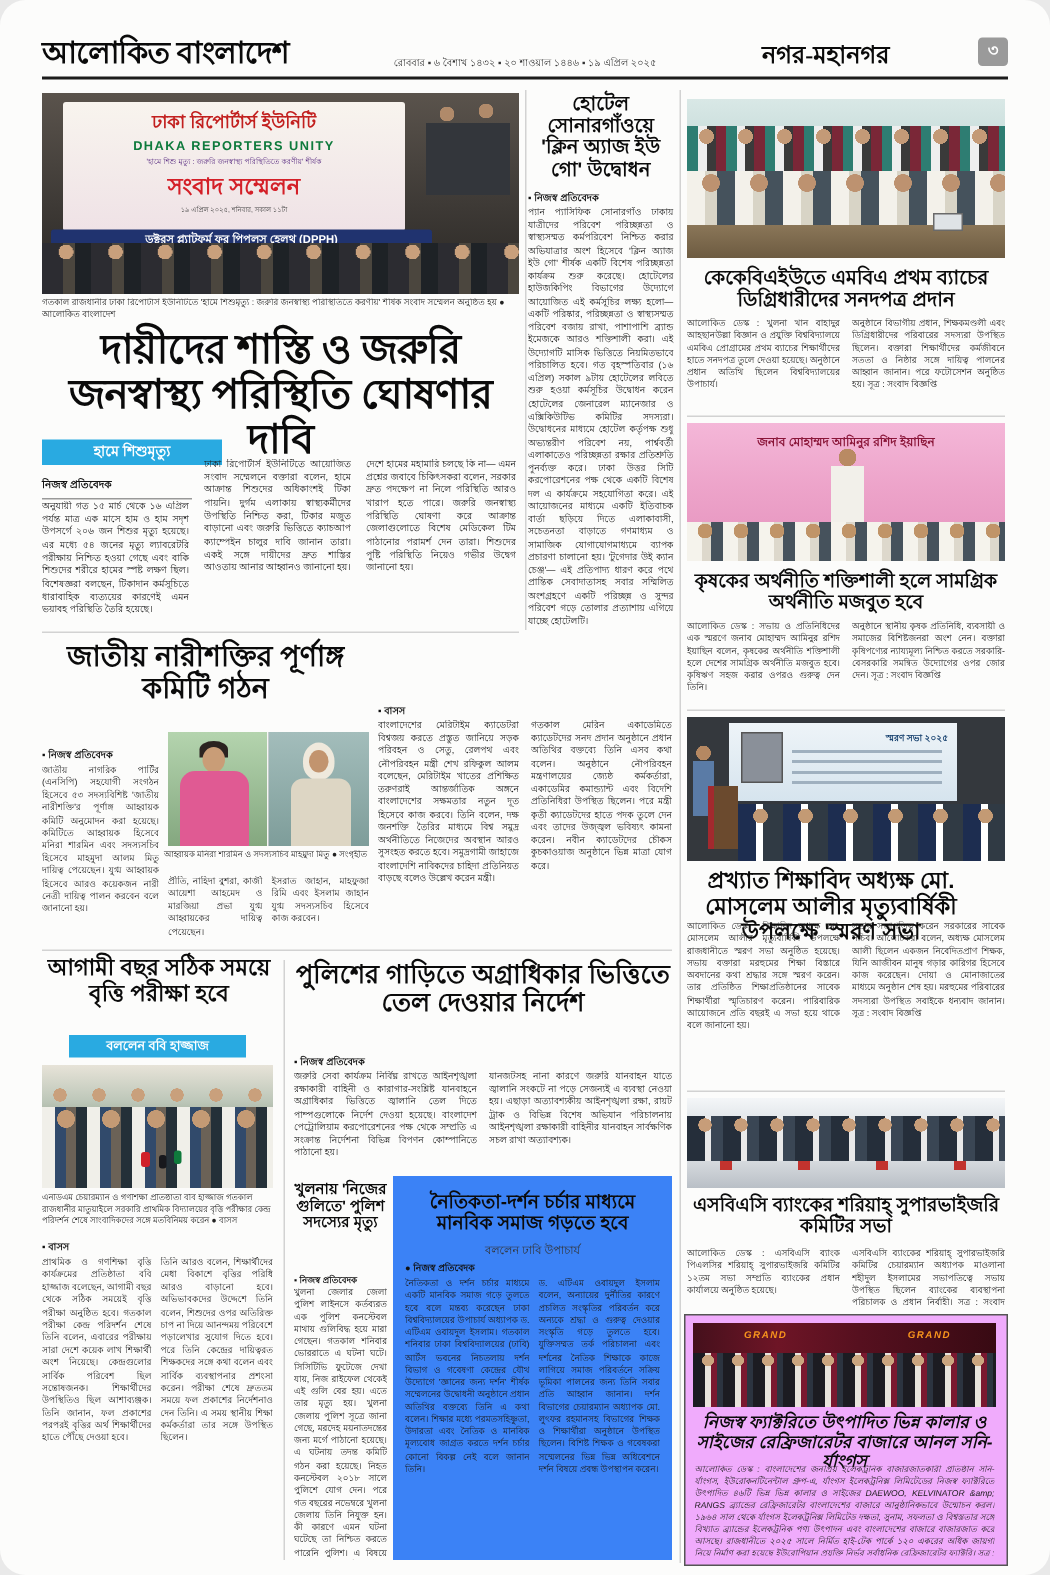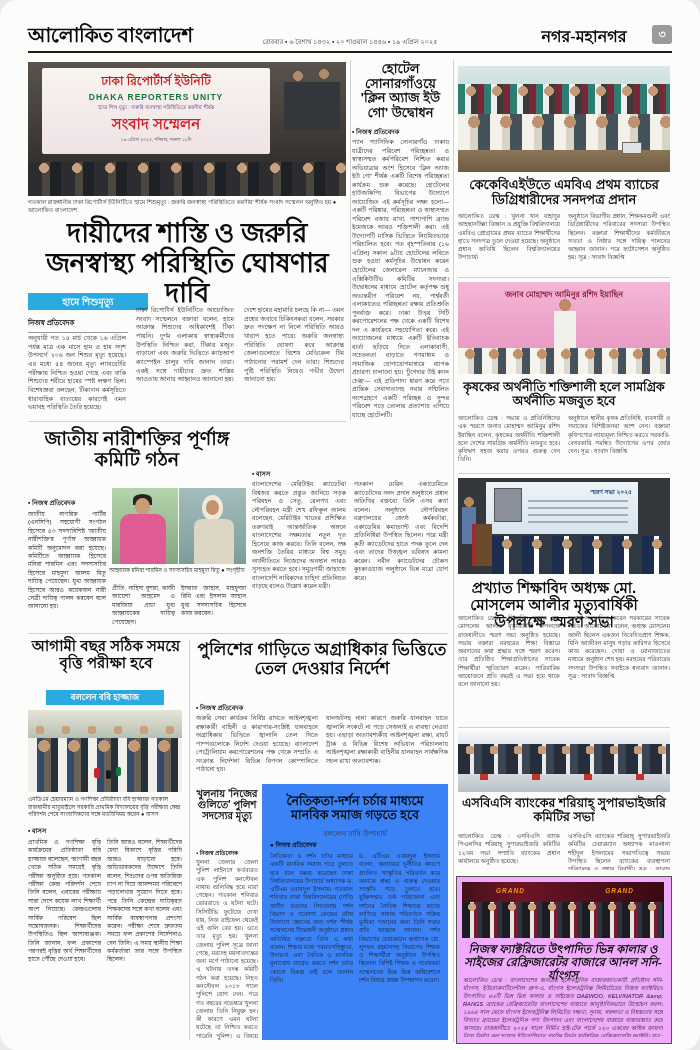--- a/index.html
+++ b/index.html
@@ -16,41 +16,42 @@
   .vline{position:absolute;width:1px;background:#d2d2d2;}
   .hline{position:absolute;height:1px;background:#d2d2d2;}
 </style>
 </head>
 <body>
 
 <div class="page">
 
   <div class="abs" style="left:28px;top:20px;width:190px;font-size:20px;font-weight:900;color:#0a0a0a;letter-spacing:-0.5px;">আলোকিত বাংলাদেশ</div>
   <div class="abs" style="left:180px;top:37px;width:340px;text-align:center;font-size:6.5px;color:#333;">রোববার ▪ ৬ বৈশাখ ১৪৩২ ▪ ২০ শাওয়াল ১৪৪৬ ▪ ১৯ এপ্রিল ২০২৫</div>
-  <div class="abs" style="left:520px;top:24px;width:128px;text-align:center;font-size:16px;font-weight:900;color:#0a0a0a;font-family:Liberation Serif, serif;">নগর-মহানগর</div>
+  <div class="abs" style="left:508px;top:24px;width:128px;text-align:left;font-size:16px;font-weight:900;color:#0a0a0a;font-family:Liberation Serif, serif;">নগর-মহানগর</div>
   <div class="abs" style="left:652px;top:25px;width:20px;height:19px;background:#9a9a9a;border-radius:3px;color:#fff;font-size:11px;font-weight:bold;text-align:center;line-height:19px;">৩</div>
   <div class="abs" style="left:28px;top:51px;width:644px;height:2px;background:#1c1c1c;"></div>
 
   <div class="vline" style="left:350px;top:60px;height:360px;"></div>
   <div class="vline" style="left:453px;top:60px;height:982px;"></div>
   <div class="hline" style="left:28px;top:421px;width:318px;"></div>
   <div class="hline" style="left:28px;top:633px;width:420px;"></div>
   <div class="vline" style="left:189px;top:640px;height:400px;"></div>
   <div class="hline" style="left:458px;top:277px;width:212px;"></div>
   <div class="hline" style="left:458px;top:473px;width:212px;"></div>
   <div class="hline" style="left:458px;top:727px;width:212px;"></div>
 
   <div class="ph" style="left:28px;top:62px;width:318px;height:134px;background:linear-gradient(180deg,#5a534c,#3e3a36 55%,#292623);">
     <div class="ov" style="left:14px;top:6px;width:228px;height:82px;background:linear-gradient(180deg,#f8f4ee,#efe2e6);border-radius:2px;text-align:center;padding-top:4px;">
       <div style="color:#c2201f;font-weight:900;font-size:12px;">ঢাকা রিপোর্টার্স ইউনিটি</div>
       <div style="color:#0e7a3c;font-weight:900;font-size:8.5px;letter-spacing:1px;">DHAKA REPORTERS UNITY</div>
       <div style="color:#5a2d82;font-size:5px;margin-top:2px;">'হামে শিশু মৃত্যু : জরুরি জনস্বাস্থ্য পরিস্থিতিতে করণীয়' শীর্ষক</div>
       <div style="color:#d41f28;font-weight:900;font-size:15px;">সংবাদ সম্মেলন</div>
       <div style="color:#444;font-size:4.5px;">১৯ এপ্রিল ২০২৫, শনিবার, সকাল ১১টা</div>
     </div>
+    <div class="ov" style="left:6px;top:91px;width:254px;height:13px;background:#20336f;color:#fff;font-weight:bold;font-size:7.5px;line-height:13px;text-align:center;border-radius:2px;">ডক্টরস প্ল্যাটফর্ম ফর পিপলস হেলথ (DPPH)</div>
     <div class="ov" style="left:0;bottom:0;width:100%;height:34px;background-image:radial-gradient(circle 5px at 16px 6px,#c9a07c 97%,transparent),repeating-linear-gradient(90deg,#2c2c31 0 14px,#4b463e 14px 22px,#1e2226 22px 33px);background-size:33px 34px,auto;background-repeat:repeat-x,repeat;"></div>
     <div class="ov" style="right:6px;top:6px;width:56px;height:62px;background-image:radial-gradient(circle 5px at 14px 8px,#b08a6a 97%,transparent),radial-gradient(circle 5px at 40px 6px,#b08a6a 97%,transparent),linear-gradient(180deg,transparent 14px,#33363b 14px);background-repeat:no-repeat;"></div>
   </div>
   <div class="cap" style="left:28px;top:199px;width:318px;font-size:5.8px;">গতকাল রাজধানীর ঢাকা রিপোর্টার্স ইউনিটিতে 'হামে শিশুমৃত্যু : জরুরি জনস্বাস্থ্য পরিস্থিতিতে করণীয়' শীর্ষক সংবাদ সম্মেলন অনুষ্ঠিত হয় ● আলোকিত বাংলাদেশ</div>
 
   <div class="hl" style="left:28px;top:218px;width:318px;font-size:27px;letter-spacing:-0.5px;">দায়ীদের শাস্তি ও জরুরি জনস্বাস্থ্য পরিস্থিতি ঘোষণার দাবি</div>
   <div class="kick" style="left:28px;top:293px;width:120px;height:17px;font-size:9.5px;line-height:17px;">হামে শিশুমৃত্যু</div>
   <div class="by" style="left:28px;top:317px;width:100px;font-size:7px;border-bottom:1px solid #999;padding-bottom:3px;">নিজস্ব প্রতিবেদক</div>
   <div class="bt" style="left:28px;top:334px;width:98px;height:82px;font-size:6.2px;">অনুযায়ী গত ১৫ মার্চ থেকে ১৬ এপ্রিল পর্যন্ত মাত্র এক মাসে হাম ও হাম সদৃশ উপসর্গে ২০৬ জন শিশুর মৃত্যু হয়েছে। এর মধ্যে ৫৪ জনের মৃত্যু ল্যাবরেটরি পরীক্ষায় নিশ্চিত হওয়া গেছে এবং বাকি শিশুদের শরীরে হামের স্পষ্ট লক্ষণ ছিল। বিশেষজ্ঞরা বলছেন, টিকাদান কর্মসূচিতে ধারাবাহিক ব্যত্যয়ের কারণেই এমন ভয়াবহ পরিস্থিতি তৈরি হয়েছে।</div>
   <div class="bt" style="left:136px;top:306px;width:98px;height:110px;font-size:6.2px;">ঢাকা রিপোর্টার্স ইউনিটিতে আয়োজিত সংবাদ সম্মেলনে বক্তারা বলেন, হামে আক্রান্ত শিশুদের অধিকাংশই টিকা পায়নি। দুর্গম এলাকায় স্বাস্থ্যকর্মীদের উপস্থিতি নিশ্চিত করা, টিকার মজুত বাড়ানো এবং জরুরি ভিত্তিতে ক্যাচআপ ক্যাম্পেইন চালুর দাবি জানান তারা। একই সঙ্গে দায়ীদের দ্রুত শাস্তির আওতায় আনার আহ্বানও জানানো হয়।</div>

